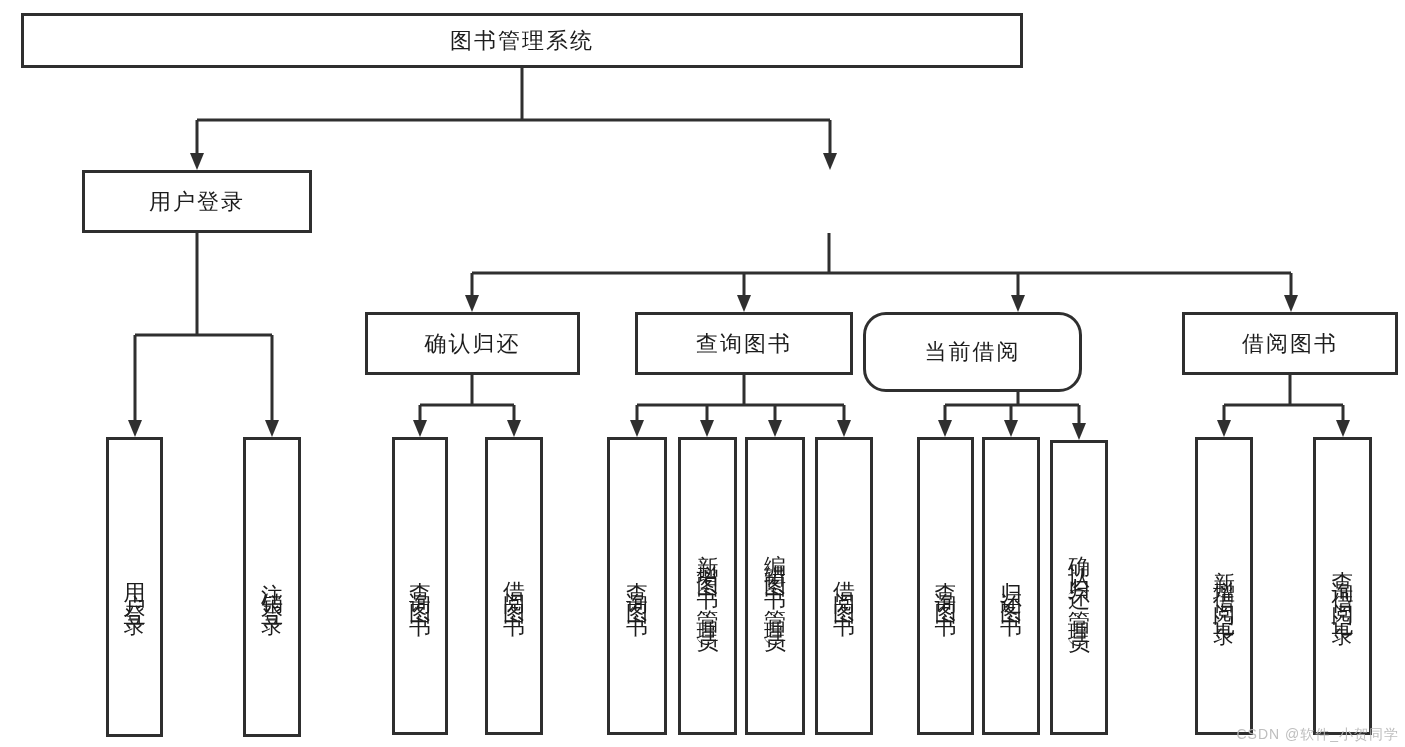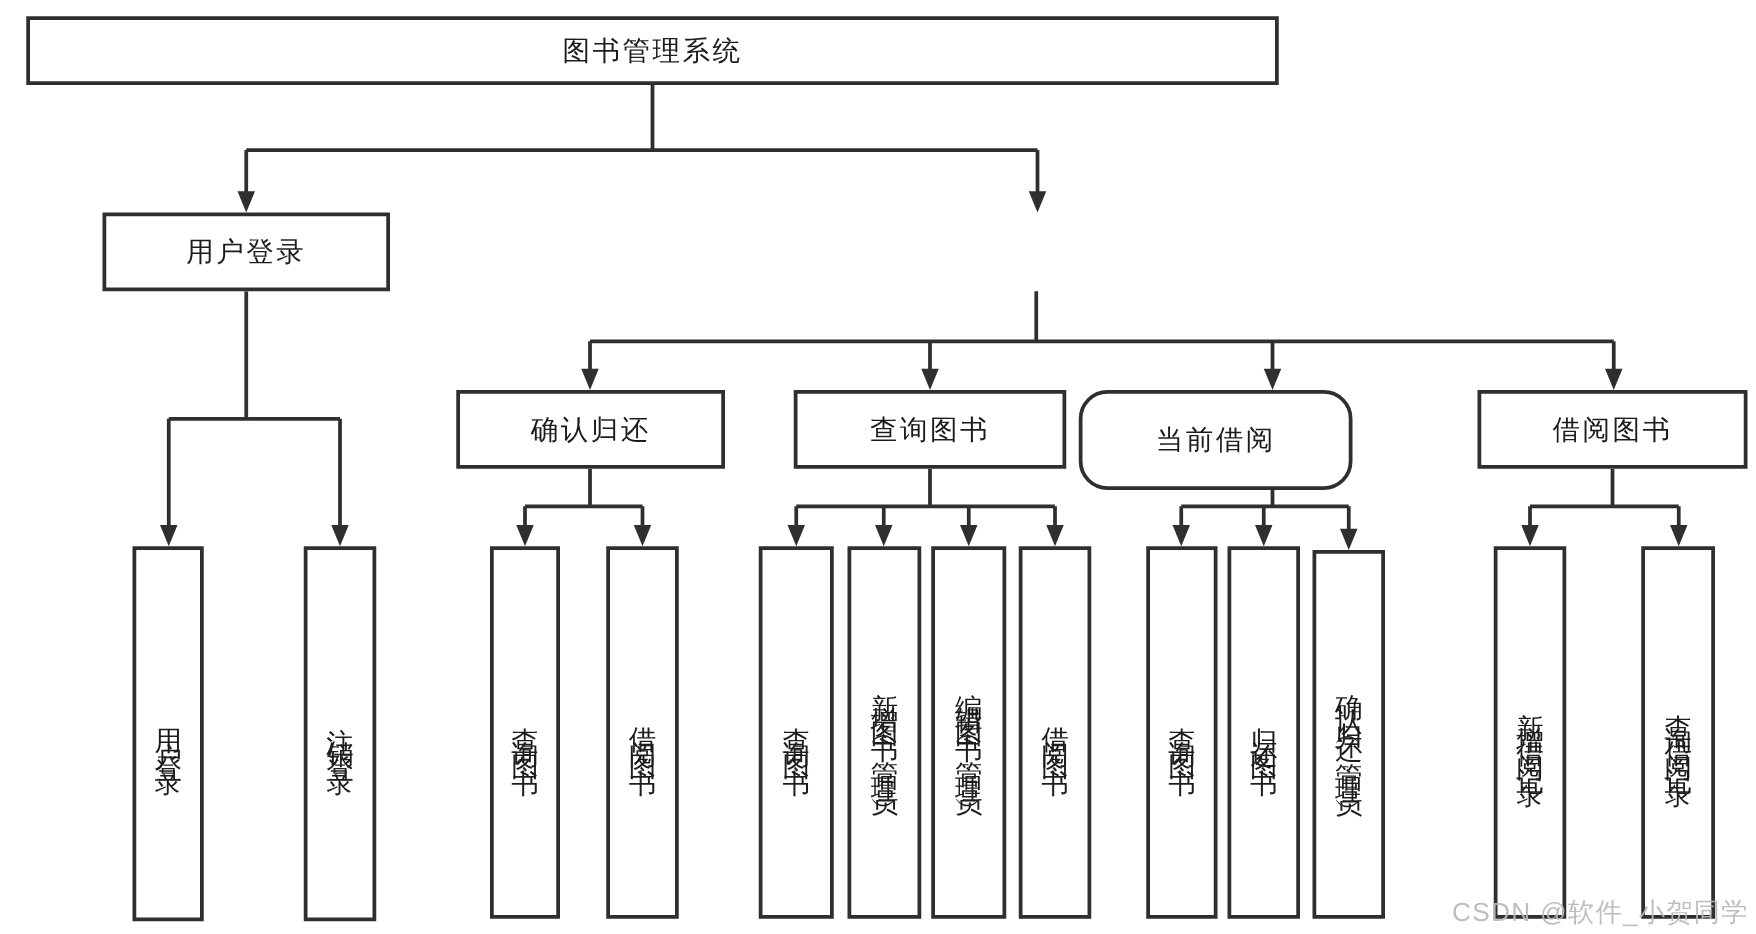--- a/index.html
+++ b/index.html
@@ -34,21 +34,21 @@
   .vbox {
     writing-mode: vertical-rl;
     letter-spacing: 11px;
     line-height: 1;
     white-space: nowrap;
   }
   .watermark {
     position: absolute;
     right: 6px;
     bottom: 3px;
-    font-size: 21px;
+    font-size: 14px;
     color: rgba(185, 185, 185, 0.92);
     letter-spacing: 1px;
     z-index: 5;
     white-space: nowrap;
   }
 </style>
 </head>
 <body>
 
 <div class="stage">

